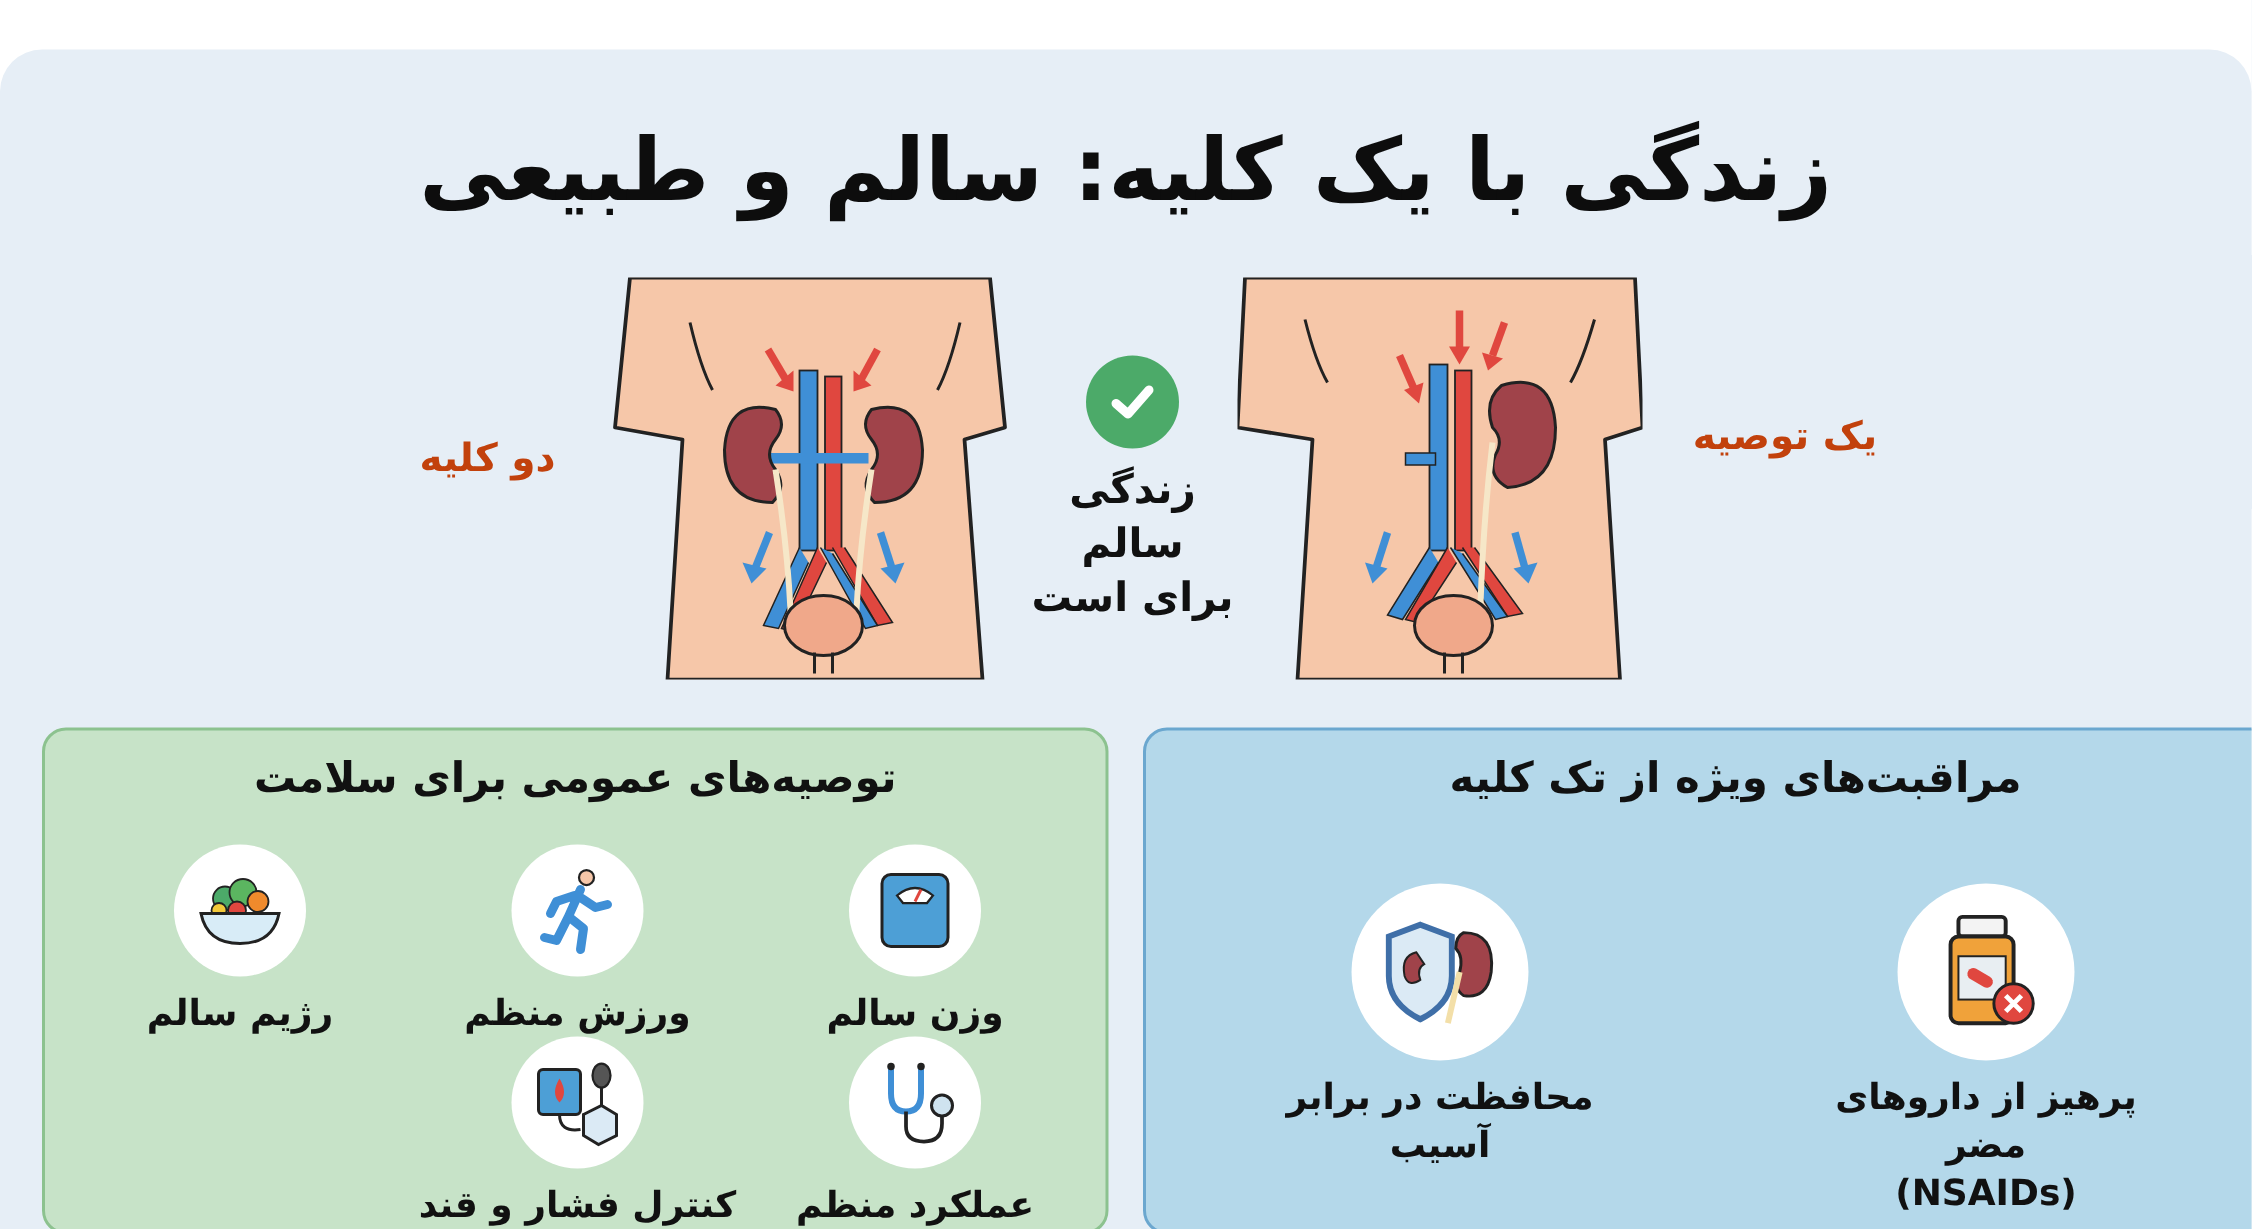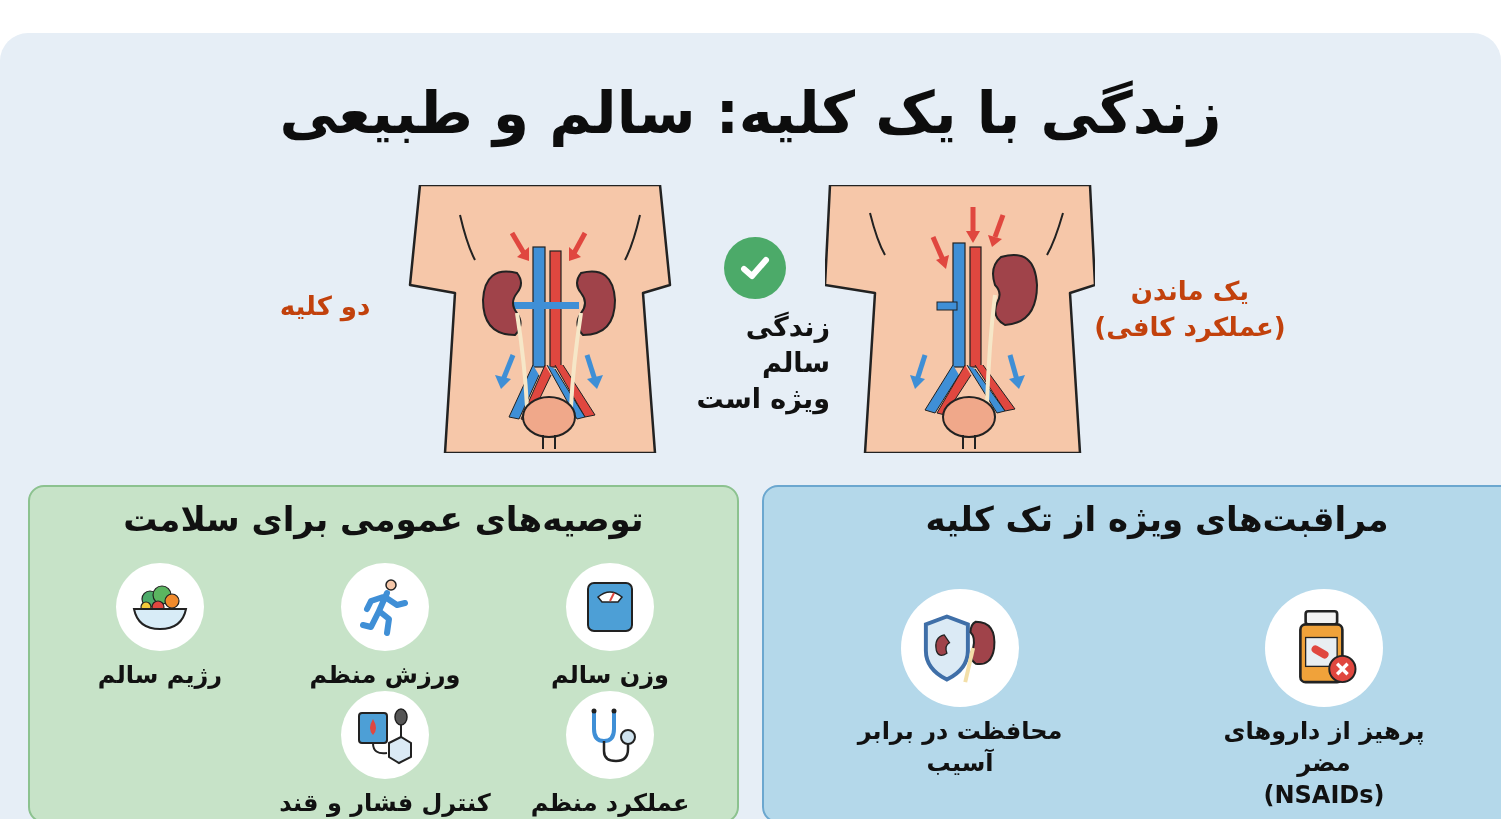--- a/index.html
+++ b/index.html
@@ -16,34 +16,34 @@
   .torso { position: absolute; top: 152px; width: 270px; height: 268px; }
   .torso svg { width: 100%; height: 100%; }
   .torso-left { left: 405px; }
   .torso-right { left: 825px; }
   .label-side {
     position: absolute; font-size: 26px; font-weight: bold; color: #c2410c;
     direction: rtl; text-align: center; line-height: 36px;
   }
   .label-two { left: 270px; top: 255px; width: 110px; }
   .label-one { left: 1090px; top: 240px; width: 200px; }
-  .center-badge { position: absolute; left: 680px; top: 200px; width: 150px; }
+  .center-badge { position: absolute; left: 680px; top: 200px; width: 150px; text-align: center; }
   .check-circle {
     width: 62px; height: 62px; border-radius: 50%; background: #4caa69;
     margin: 4px auto 10px auto; display: flex; align-items: center; justify-content: center;
   }
   .center-text {
     font-size: 27px; font-weight: bold; color: #111; direction: rtl; line-height: 36px;
   }
   .panel { position: absolute; top: 452px; height: 338px; border-radius: 16px; }
   .panel-green { left: 28px; width: 711px; background: #c7e3c8; border: 2px solid #8cc28f; }
   .panel-blue { left: 762px; width: 790px; background: #b4d8ea; border: 2px solid #6ba7cf; }
   .panel-title {
     position: absolute; left: 0; top: 12px; width: 100%; text-align: center;
-    font-size: 34px; font-weight: bold; color: #111; direction: rtl; line-height: 40px;
+    font-size: 28px; font-weight: bold; color: #111; direction: rtl; line-height: 40px;
   }
   .item { position: absolute; width: 220px; text-align: center; }
   .item .circle {
     width: 88px; height: 88px; border-radius: 50%; background: #ffffff; margin: 0 auto;
     display: flex; align-items: center; justify-content: center;
   }
   .item .circle.big { width: 118px; height: 118px; }
   .item .circle svg { width: 64px; height: 64px; }
   .item .circle.big svg { width: 84px; height: 84px; }
   .item .lbl {
@@ -93,21 +93,21 @@
 
   <div class="label-side label-two">دو کلیه</div>
 
   <div class="center-badge">
     <div class="check-circle">
       <svg width="34" height="34" viewBox="0 0 34 34">
           <path d="M6 18 L14 25 L28 9" fill="none" stroke="#fff" stroke-width="6" stroke-linecap="round" stroke-linejoin="round"></path>
         </svg>
     </div>
     <div class="center-text">زندگی سالم</div>
-    <div class="center-text">ویژه است</div>
+    <div class="center-text">برای است</div>
   </div>
 
   <div class="torso torso-right">
     <svg viewBox="0 0 270 268">
       <path d="M5 0 L265 0 L270 100 L245 108 L255 268 L40 268 L50 108 L0 100 Z" fill="#f6c7a9" stroke="#222" stroke-width="2.5" stroke-linejoin="round"></path>
       <path d="M45 28 Q52 56 60 70" fill="none" stroke="#222" stroke-width="2"></path>
       <path d="M238 28 Q230 56 222 70" fill="none" stroke="#222" stroke-width="2"></path>
       <path d="M148 22 L148 48" stroke="#e0473f" stroke-width="5"></path>
         <path d="M141 46 L148 58 L155 46 Z" fill="#e0473f"></path>
       <path d="M108 52 L118 75" stroke="#e0473f" stroke-width="5"></path>
@@ -126,22 +126,21 @@
       <path d="M140 180 L112 228 L120 230 L146 190" fill="#e0473f" stroke="#222" stroke-width="1"></path>
       <path d="M142 180 L172 228 L180 226 L150 184" fill="#3f8fd6" stroke="#222" stroke-width="1"></path>
       <path d="M176 72 Q210 62 212 100 Q212 138 180 140 Q166 132 172 118 Q178 108 170 100 Q164 82 176 72 Z" fill="#a0434a" stroke="#222" stroke-width="2"></path>
       <path d="M170 110 Q164 160 162 218" fill="none" stroke="#f6e7c8" stroke-width="4"></path>
       <ellipse cx="144" cy="232" rx="26" ry="20" fill="#f0a88a" stroke="#222" stroke-width="2"></ellipse>
       <path d="M138 250 L138 264 M150 250 L150 264" stroke="#222" stroke-width="2"></path>
     </svg>
   </div>
 
   <div class="label-side label-one">
-    <div>یک ماندن</div>
-    <div>(عملکرد کافی)</div>
+    <div>یک توصیه</div>
   </div>
 
   <div class="panel panel-green">
     <div class="panel-title">توصیه‌های عمومی برای سلامت</div>
 
     <div class="item" style="left:470px; top:76px;">
       <div class="circle">
         <svg viewBox="0 0 64 64">
             <rect x="10" y="8" width="44" height="48" rx="6" fill="#4d9fd6" stroke="#222" stroke-width="2"></rect>
             <path d="M20 22 Q32 12 44 22 L40 27 L24 27 Z" fill="#fff" stroke="#222" stroke-width="1.5"></path>

